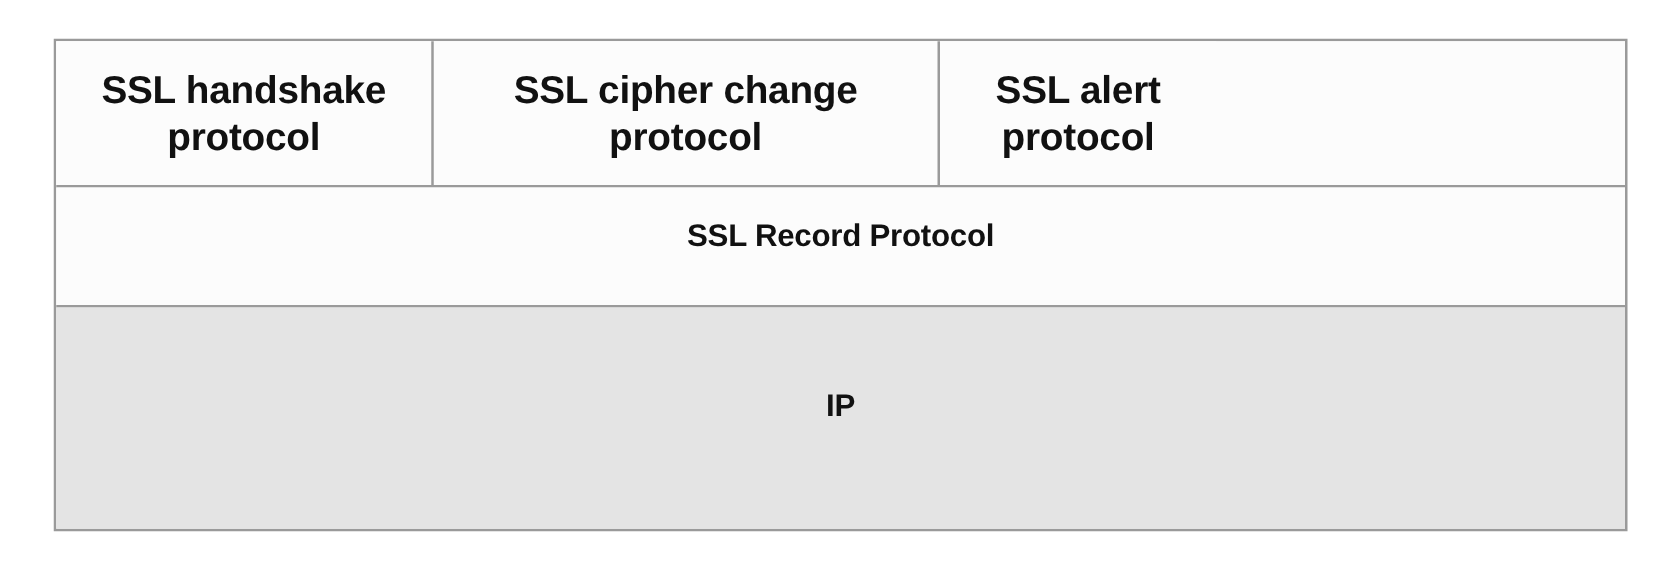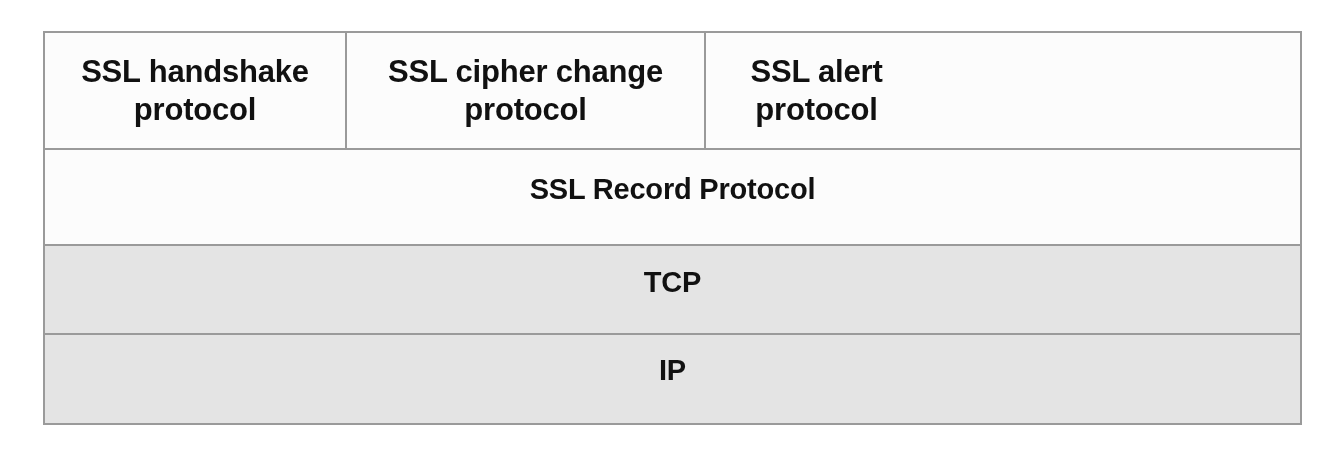--- a/index.html
+++ b/index.html
@@ -49,21 +49,21 @@
     line-height: 1.22;
     letter-spacing: -0.2px;
     padding: 0 4px;
     background: #fcfcfc;
   }
   .proto-cell + .proto-cell {
     border-left: 2px solid #9a9a9a;
   }
 
   .col-handshake { width: 300px; }
-  .col-cipher    { width: 359px; }
+  .col-cipher    { width: 405px; }
   .col-alert     { width: 223px; text-align: center; }
   .col-app {
     width: 395px;
     justify-content: flex-start;
     text-align: left;
     padding-left: 14px;
   }
 
   
   .row-record {
@@ -89,42 +89,39 @@
     height: 89px;
     border-bottom: 2px solid #9a9a9a;
     padding-bottom: 14px;
   }
   .row-ip {
     flex: 1 1 auto;
     padding-bottom: 18px;
   }
 
   .layer-label {
-    font-size: 29px;
+    font-size: 25px;
     font-weight: bold;
     color: #111111;
     letter-spacing: -0.2px;
   }
 </style>
 </head>
 <body>
 
 <div id="stack-diagram">
 
   <div class="row-protocols">
     <div class="proto-cell col-handshake">SSL handshake protocol</div>
     <div class="proto-cell col-cipher">SSL cipher change protocol</div>
     <div class="proto-cell col-alert">SSL alert protocol</div>
   </div>
 
   <div class="row-record">
     <span class="layer-label">SSL Record Protocol</span>
   </div>
 
-  <div class="row-layer row-tcp">
-    <span class="layer-label">TCP</span>
-  </div>
 
   <div class="row-layer row-ip">
     <span class="layer-label">IP</span>
   </div>
 
 </div>
 
 </body></html>

